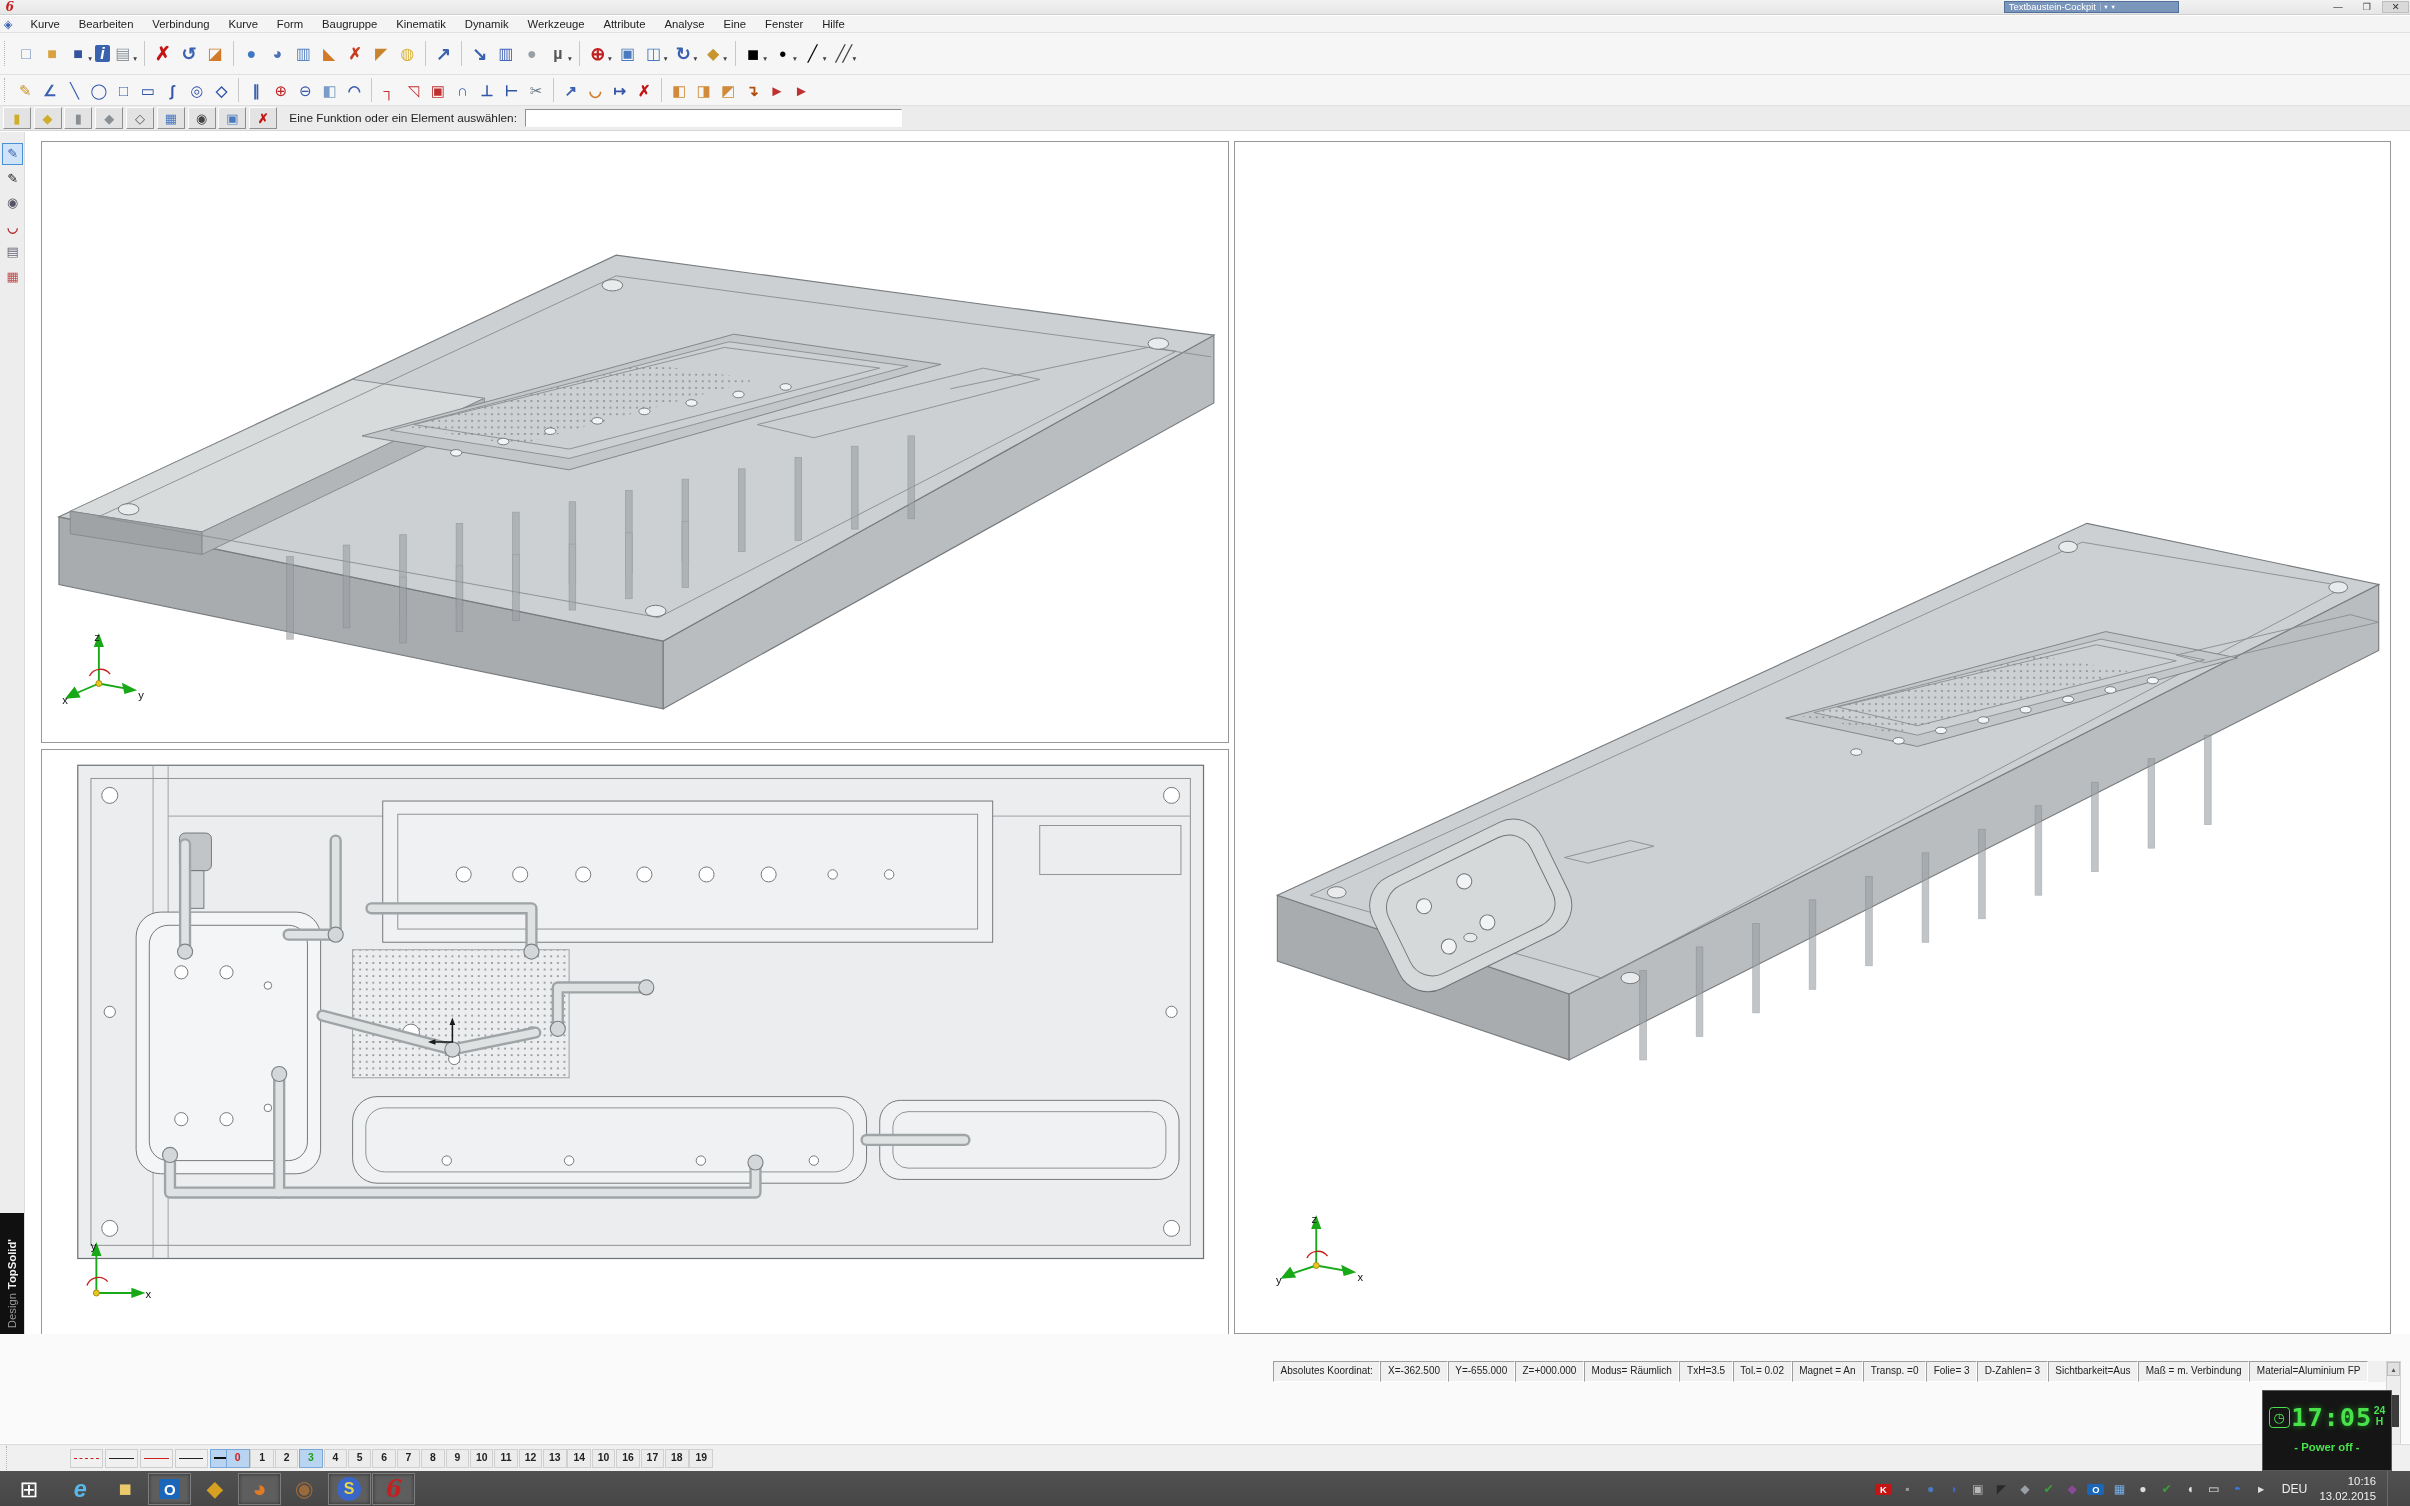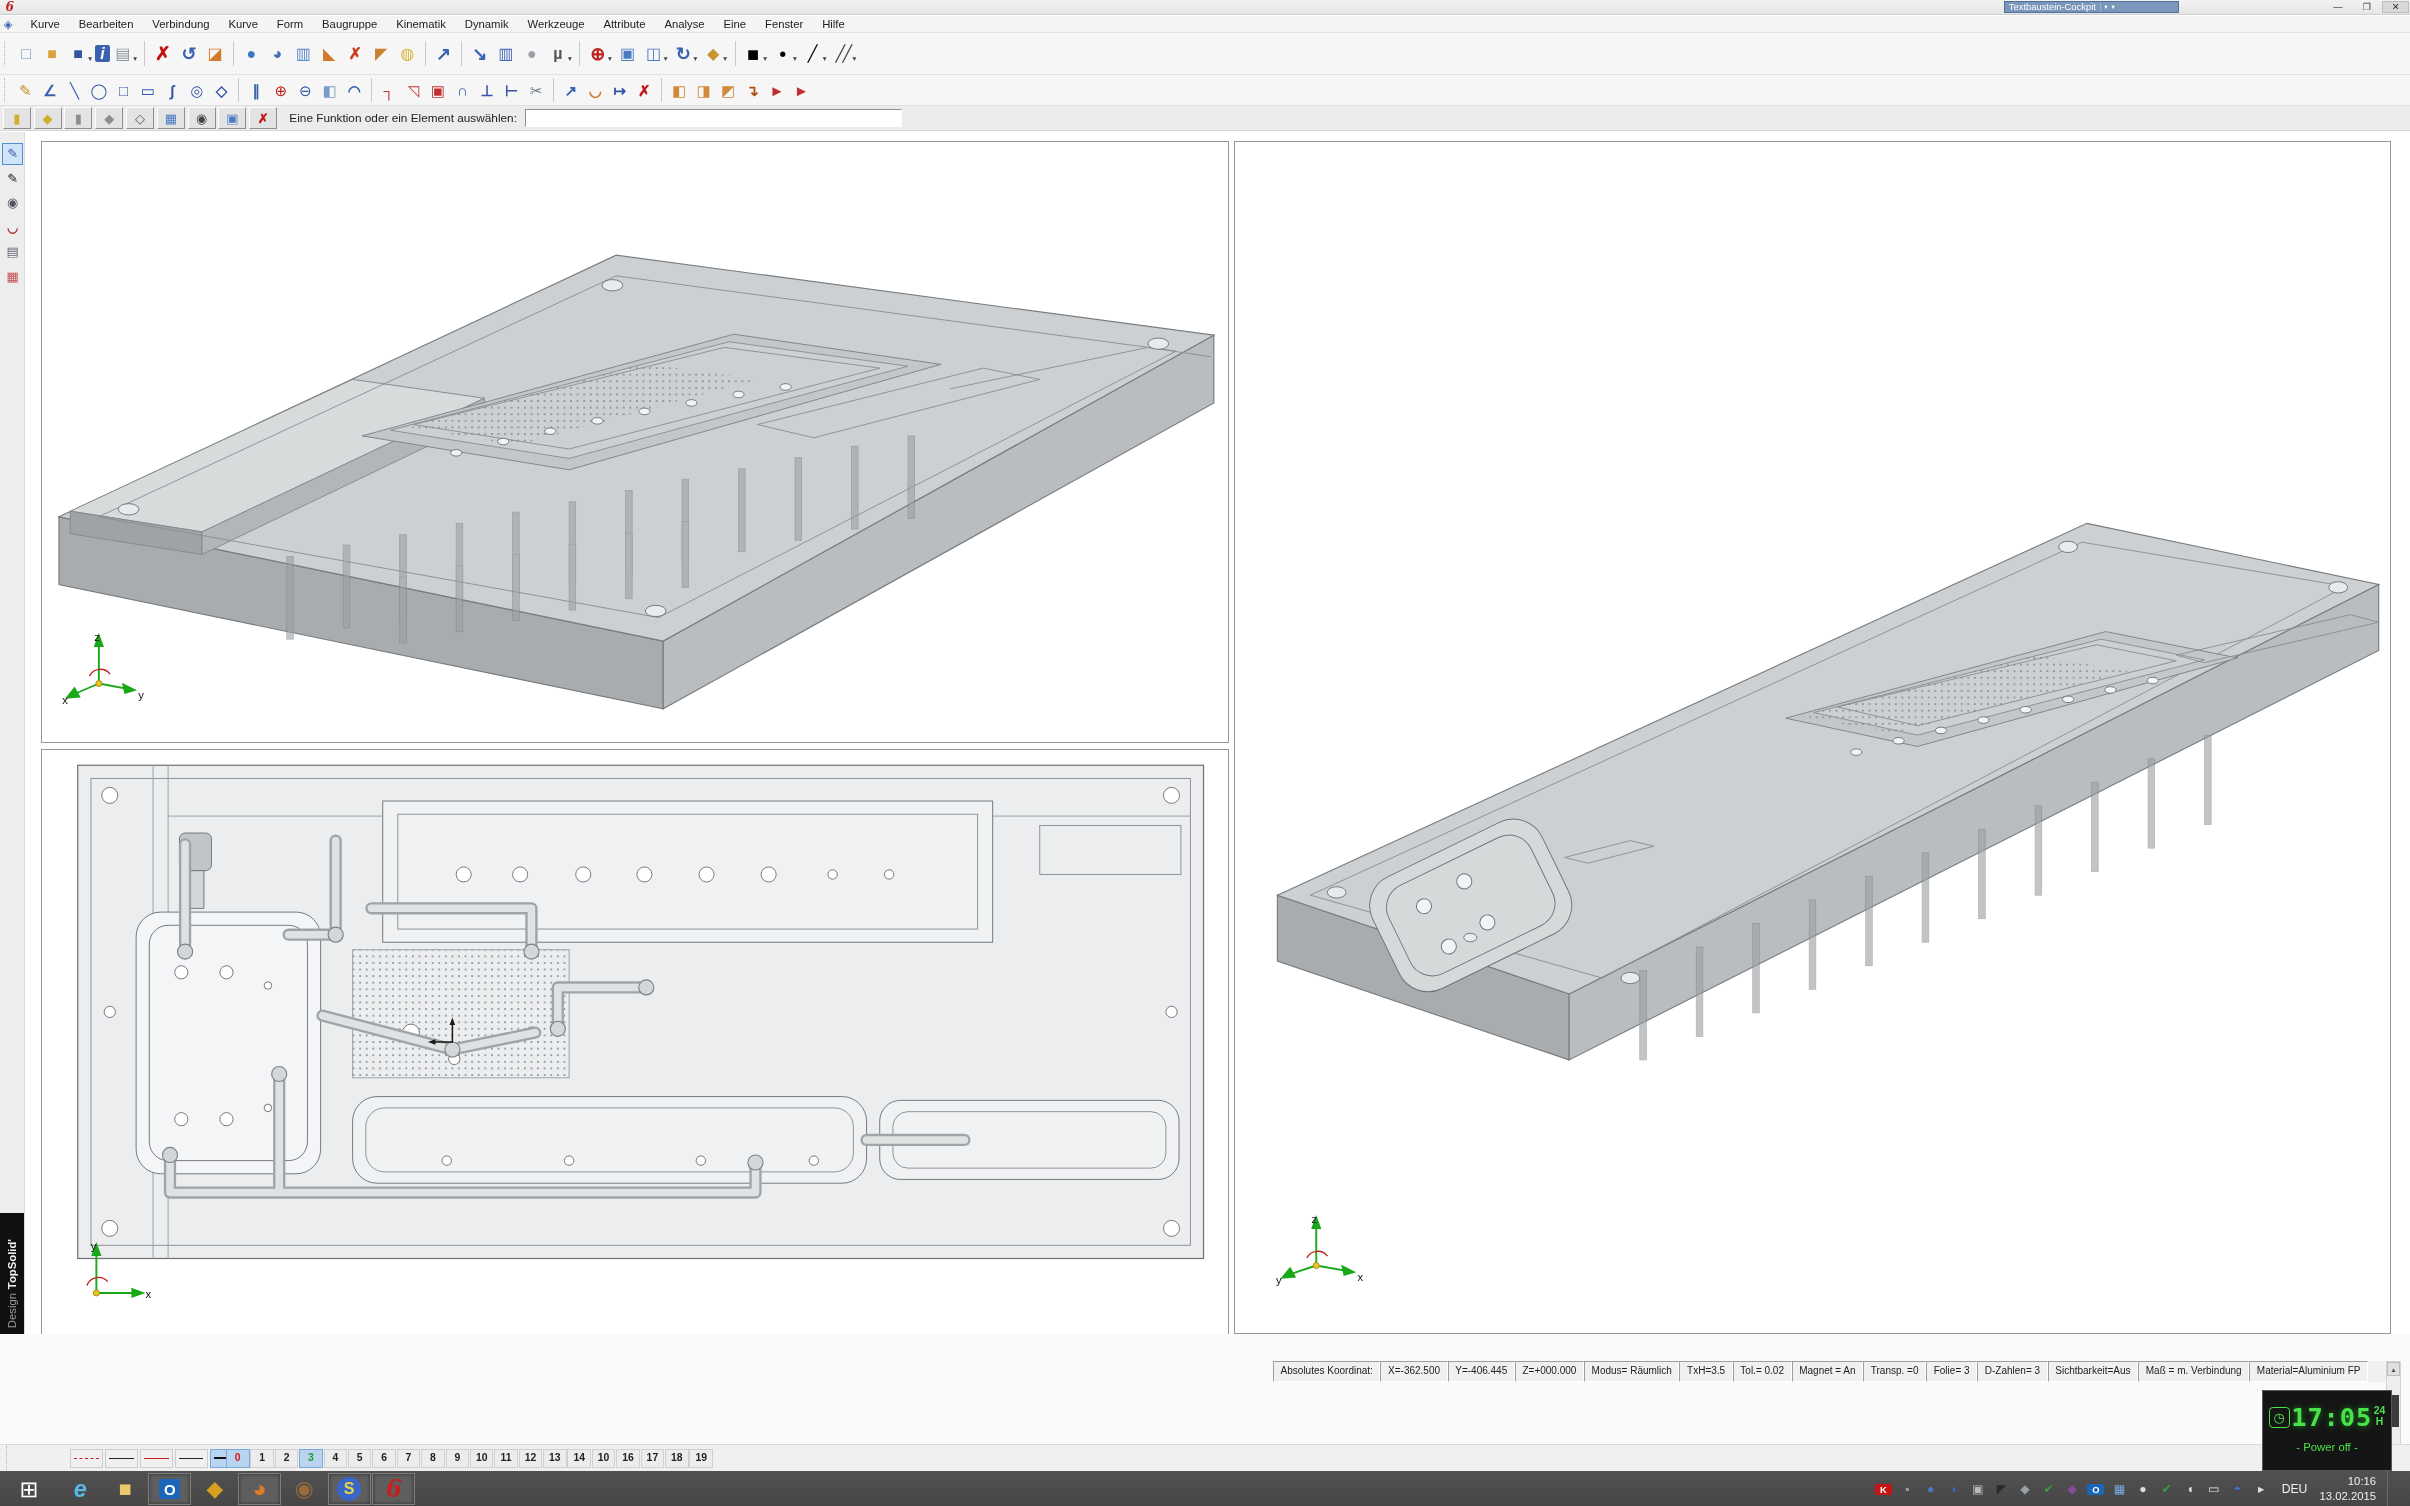--- a/index.html
+++ b/index.html
@@ -72,21 +72,21 @@
   .tab { width:23.5px; height:19px; text-align:center; font-size:10.4px; font-weight:bold; color:#222; background:#ececec; border:0.9px solid #d0d0d0; padding-top:2.8px; }
   .tab.active-red { background:#b8d4f0; border-color:#7aa8d8; color:#cc2020; }
   .tab.active-green { background:#b8d4f0; border-color:#7aa8d8; color:#1ea01e; }
 
   
   #clock-gadget { left:2262px; top:1390px; width:130px; height:81px; background:#151515; border:1.9px solid #585858; z-index:5; }
   #clock-face { display:flex; align-items:center; justify-content:space-between; padding:11.3px 5.6px 0 5.6px; }
   #clock-icon { width:21px; height:21px; border:0.9px solid #49e24c; border-radius:3.8px; color:#49e24c; font-size:13px; display:flex; align-items:center; justify-content:center; }
   #clock-time { font:bold 25.4px "DejaVu Sans Mono",monospace; color:#49e24c; text-shadow:0 0 6.6px #1c8c1e; letter-spacing:0.9px; }
   #clock-fmt { color:#49e24c; font-size:10.4px; line-height:1.05; text-align:center; font-weight:bold; }
-  #clock-status { color:#49e24c; font-size:11.3px; text-align:center; margin-top:8.5px; }
+  #clock-status { color:#49e24c; font-size:11.3px; text-align:center; margin-top:8.5px;font-weight:bold; }
 
   
   #taskbar { left:0; top:1471px; width:2411px; height:36px; background:linear-gradient(#515151,#464646); display:flex; align-items:center; }
   #start-btn { width:58px; height:36px; display:flex; align-items:center; justify-content:center; font-size:22.6px; color:#fff; }
   .tk { width:43px; height:32px; margin:1.9px 0.9px; display:flex; align-items:center; justify-content:center; font-size:20px; }
   .tk.active { background:#5e5e5e; border:0.9px solid #7d7d7d; box-shadow:inset 0 0 3.8px #2c2c2c; }
   #tray { position:absolute; right:17px; display:flex; align-items:center; gap:6.6px; height:36px; }
   .tri { font-size:12.2px; width:17px; text-align:center; color:#ddd; }
   #tray-lang { color:#f0f0f0; font-size:12.2px; margin:0 5.6px; }
   #tray-clock { color:#f0f0f0; font-size:11.3px; text-align:right; line-height:1.3; margin-right:3.8px; }
@@ -523,21 +523,21 @@
     <text x="41" y="11">z</text>
     <text x="3" y="76">y</text>
     <text x="90" y="72">x</text>
   </svg>
 </div>
 
 <div class="abs" id="bottom-panel"></div>
 <div class="abs" id="statusbar">
   <span class="seg">Absolutes Koordinat:</span>
   <span class="seg">X=-362.500</span>
-  <span class="seg">Y=-406.445</span>
+  <span class="seg">Y=-655.000</span>
   <span class="seg">Z=+000.000</span>
   <span class="seg">Modus= Räumlich</span>
   <span class="seg">TxH=3.5</span>
   <span class="seg">Tol.=  0.02</span>
   <span class="seg">Magnet = An</span>
   <span class="seg">Transp. =0</span>
   <span class="seg">Folie=  3</span>
   <span class="seg">D-Zahlen= 3</span>
   <span class="seg">Sichtbarkeit=Aus</span>
   <span class="seg">Maß = m. Verbindung</span>

